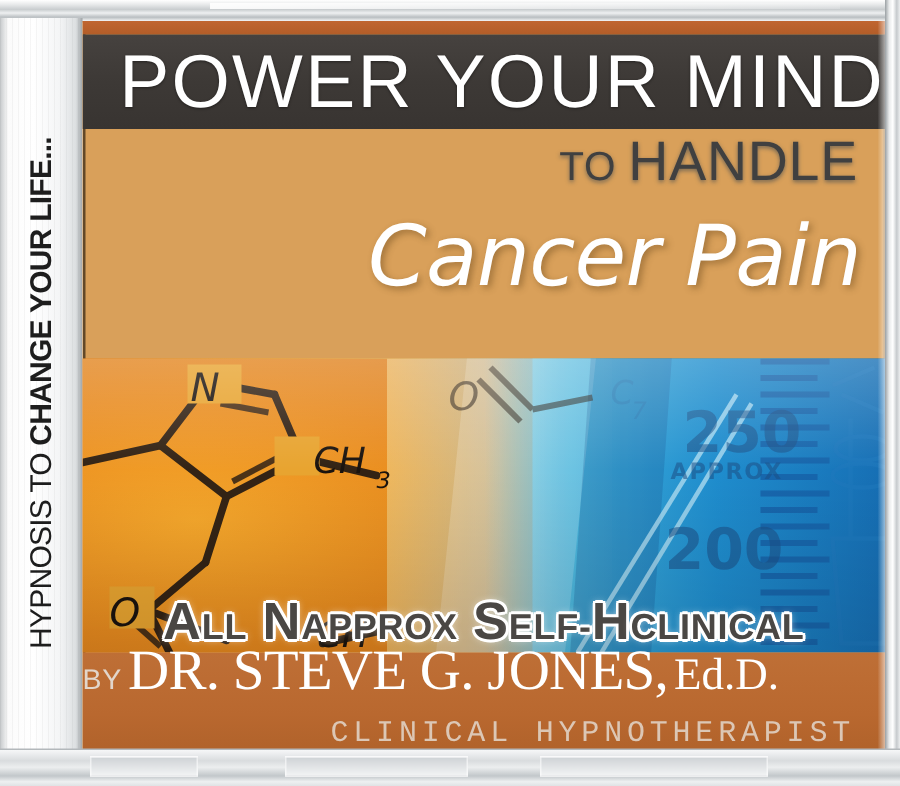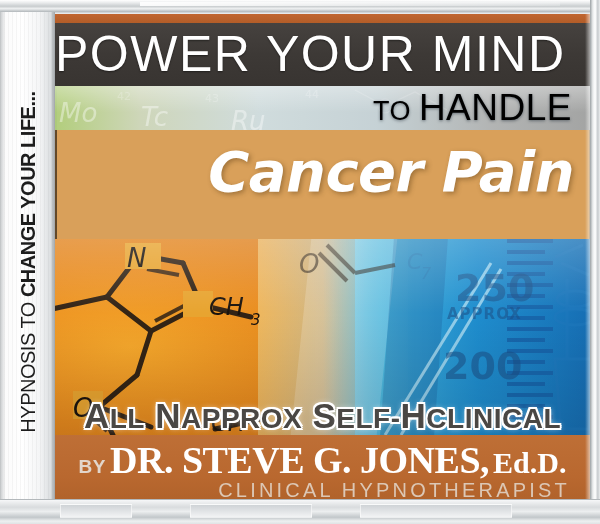--- a/index.html
+++ b/index.html
@@ -165,44 +165,44 @@
 
   
   .band-footer{
     position:absolute;left:0;bottom:0;width:100%;height:75px;
     background:linear-gradient(180deg,#be6f36 0%,#b9682f 55%,#ad6029 100%);
   }
 
   
   .t-power{
     position:absolute;left:0;top:12px;width:100%;
-    text-align:left;
+    text-align:right;
     color:#ffffff;
     font-size:50px;line-height:56px;
     font-weight:400;
     letter-spacing:1.5px;
     font-family:"Liberation Sans",sans-serif;
     text-shadow:0 1px 2px rgba(0,0,0,.45);
   }
   .t-handle{
     position:absolute;right:18px;top:74px;
-    color:#000000;
+    color:#404040;
     font-weight:400;
     letter-spacing:0.5px;
     text-shadow:0 1px 3px rgba(60,70,80,.65);
     line-height:40px;
   }
   .t-handle .sm{font-size:27px;}
   .t-handle .lg{font-size:37px;}
 
   .t-cancer{
     position:absolute;right:16px;top:126px;
     color:#ffffff;
     font-style:italic;
-    font-weight:700;
+    font-weight:400;
     font-size:56px;
     line-height:64px;
     letter-spacing:-0.5px;
     font-family:"DejaVu Sans","Liberation Sans",sans-serif;
     text-shadow:2px 2px 5px rgba(90,60,20,.45);
   }
 
   .t-allnat{
     position:absolute;left:0;bottom:72px;width:100%;
     text-align:center;
@@ -212,42 +212,40 @@
     letter-spacing:0.5px;
     font-family:"Liberation Sans",sans-serif;
     text-shadow:
       -1.6px -1.6px 0 #fff, 1.6px -1.6px 0 #fff,
       -1.6px  1.6px 0 #fff, 1.6px  1.6px 0 #fff,
        0 -1.8px 0 #fff, 0 1.8px 0 #fff,
       -1.8px 0 0 #fff, 1.8px 0 0 #fff,
        0 0 6px rgba(255,255,255,.85);
   }
   .t-allnat .cap{font-size:35px;}
-  .t-allnat .sc{font-size:28px;}
+  .t-allnat .sc{font-size:24px;}
 
   .t-by{
     position:absolute;left:0;bottom:30px;width:100%;
-    text-align:center;
     color:#ffffff;
     font-family:"Liberation Serif","DejaVu Serif",serif;
-    line-height:25px;
+    line-height:50px;
     white-space:nowrap;
-    font-weight:bold;
   }
   .t-by .by{font-size:19px;color:#e2d6cb;font-family:"Liberation Sans",sans-serif;letter-spacing:.5px;}
   .t-by .nm{font-size:38px;letter-spacing:-0.5px;}
   .t-by .nmsm{font-size:30px;}
 
   .t-clinical{
     position:absolute;right:20px;bottom:8px;
     color:#dcc7b5;
     font-size:20px;line-height:24px;
     letter-spacing:3.2px;
     font-weight:400;
-    font-family:Liberation Sans, sans-serif;
+    font-family:Liberation Mono, monospace;
   }
 
   .edge-right-hi{
     position:absolute;right:0;top:0;width:5px;height:100%;
     background:linear-gradient(90deg,rgba(255,255,255,0),rgba(255,255,255,.55));
     pointer-events:none;
   }
 </style>
 </head>
 <body>
@@ -263,39 +261,20 @@
     </div>
   </div>
 
   <div class="cover">
 
     <div class="strip-top"></div>
 
     <div class="band-dark"></div>
     <div class="t-power">POWER YOUR MIND</div>
 
-    <div class="band-upper">
-      <div class="sheen"></div>
-      <svg class="chem-svg" viewBox="0 0 535 44" preserveAspectRatio="none">
-        <g fill="#ffffff" opacity="0.40" font-family="DejaVu Sans, sans-serif" font-size="26" font-style="italic">
-          <text x="4" y="36">Mo</text>
-          <text x="86" y="40">Tc</text>
-          <text x="176" y="44">Ru</text>
-        </g>
-        <g fill="#ffffff" opacity="0.22" font-family="DejaVu Sans, sans-serif" font-size="11">
-          <text x="62" y="14">42</text>
-          <text x="150" y="16">43</text>
-          <text x="250" y="12">44</text>
-        </g>
-        <g stroke="#ffffff" opacity="0.16" fill="none" stroke-width="1.2">
-          <path d="M300 4 L330 20 L360 6 L392 24"></path>
-          <circle cx="330" cy="20" r="7"></circle>
-        </g>
-      </svg>
-    </div>
 
     <div class="t-handle">
       <span class="sm">TO </span><span class="lg">HANDLE</span>
     </div>
 
 
     <div class="t-cancer">Cancer Pain</div>
 
     <div class="photo">
       <div class="warm"></div>

